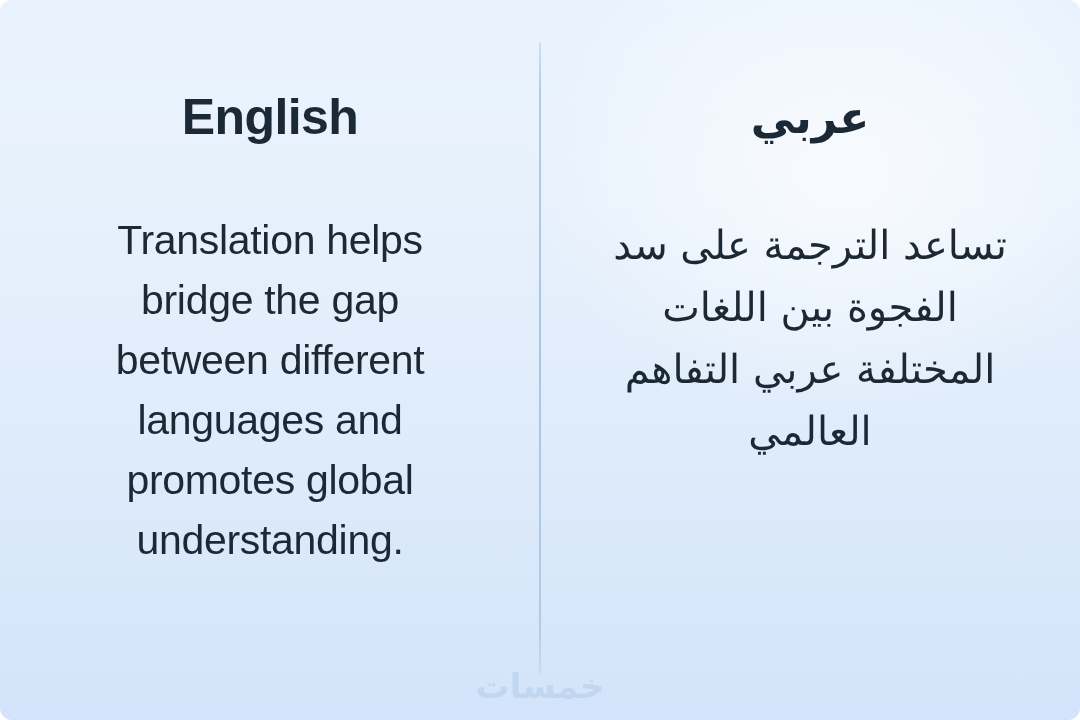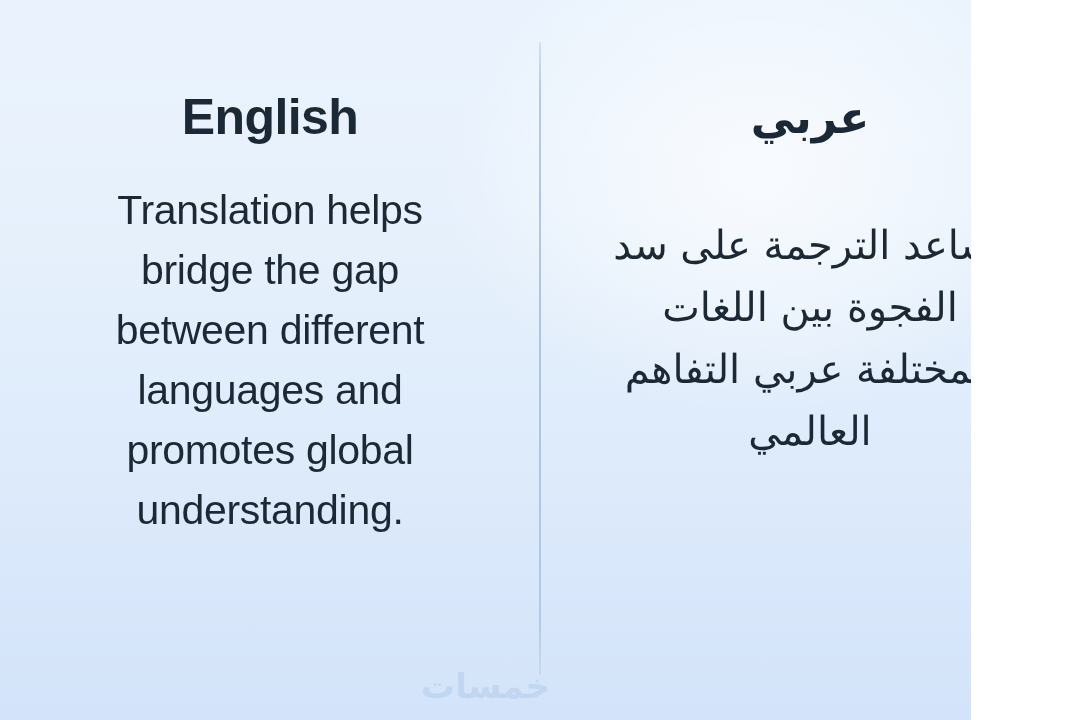--- a/index.html
+++ b/index.html
@@ -10,35 +10,36 @@
   body {
     width: 1080px;
     height: 720px;
     overflow: hidden;
     font-family: "Liberation Sans", sans-serif;
   }
 
   
   #canvas {
     position: relative;
-    width: 971px;
+    width: 1080px;
     height: 720px;
     background:
       radial-gradient(ellipse 430px 330px at 78% 24%,
                       rgba(255,255,255,0.72) 0%,
                       rgba(255,255,255,0.34) 42%,
                       rgba(255,255,255,0.0) 74%),
       linear-gradient(180deg,
                       #eaf3fd 0%,
                       #e7f1fc 28%,
                       #dfecfb 58%,
                       #d8e7fa 82%,
                       #d3e3f9 100%);
     box-sizing: border-box;
     overflow: hidden;
+    border-radius: 12px;
   }
 
   
   #divider {
     position: absolute;
     left: 539px;
     top: 42px;
     width: 2px;
     height: 633px;
     background: linear-gradient(180deg,
@@ -84,21 +85,21 @@
     direction: rtl;
     font-family: "DejaVu Sans", "Liberation Sans", sans-serif;
   }
 
   
   .pane-body {
     color: #1c2935;
     text-align: center;
   }
   #english-body {
-    margin-top: 38px;
+    margin-top: 68px;
     width: 400px;
     font-size: 41px;
     font-weight: 400;
     line-height: 60px;
     letter-spacing: -0.3px;
   }
   #arabic-body {
     margin-top: 74px;
     width: 420px;
     font-size: 40px;

